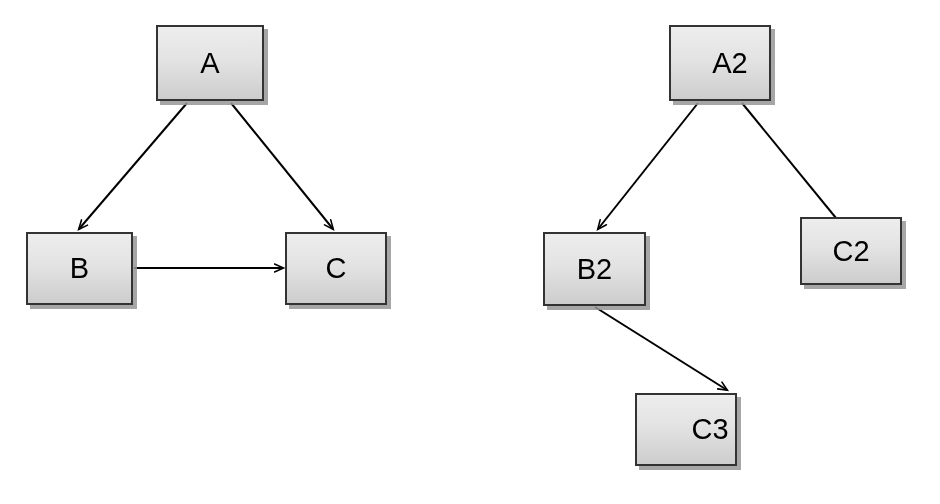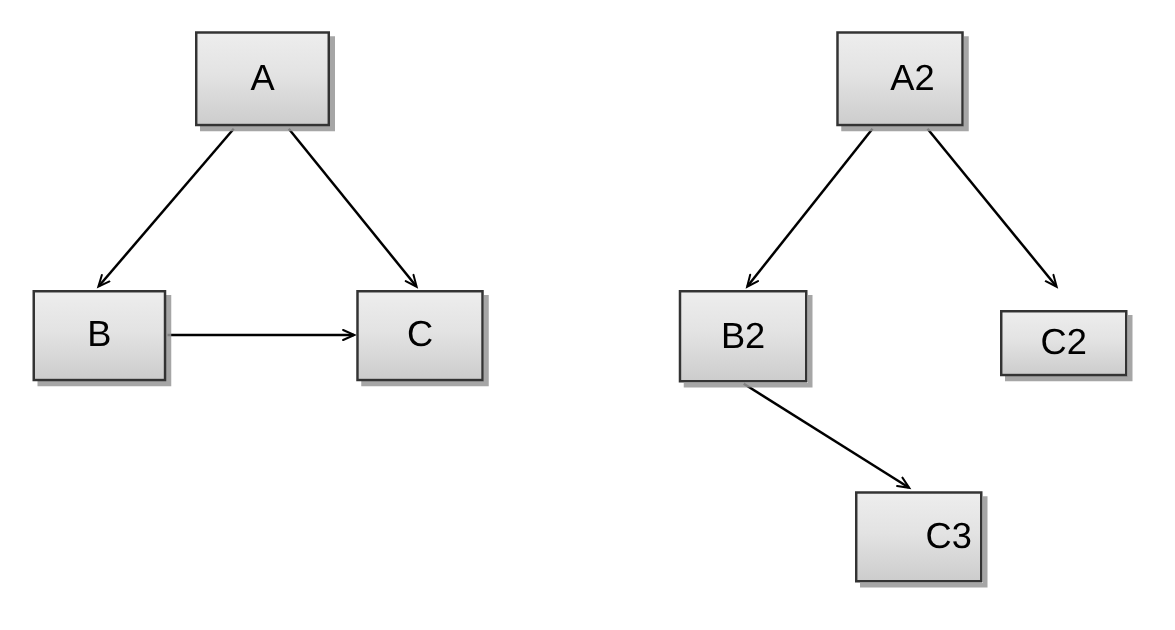--- a/index.html
+++ b/index.html
@@ -78,21 +78,21 @@
       </div>
       <div class="node" style="left: 285px; top: 232px; width: 102px; height: 73px;">
         <span class="node-label">C</span>
       </div>
       <div class="node" style="left: 669px; top: 25px; width: 102px; height: 76px; padding-left: 20px;">
         <span class="node-label">A2</span>
       </div>
       <div class="node" style="left: 543px; top: 232px; width: 103px; height: 74px; text-align: center;">
         <span class="node-label">B2</span>
       </div>
-      <div class="node" style="left: 800px; top: 248px; width: 102px; height: 53px;">
+      <div class="node" style="left: 800px; top: 217px; width: 102px; height: 68px;">
         <span class="node-label">C2</span>
       </div>
-      <div class="node" style="left: 684px; top: 393px; width: 102px; height: 73px; padding-left: 48px;">
+      <div class="node" style="left: 635px; top: 393px; width: 102px; height: 73px; padding-left: 48px;">
         <span class="node-label">C3</span>
       </div>
     </div>
 
 </div>
 
 </body></html>

